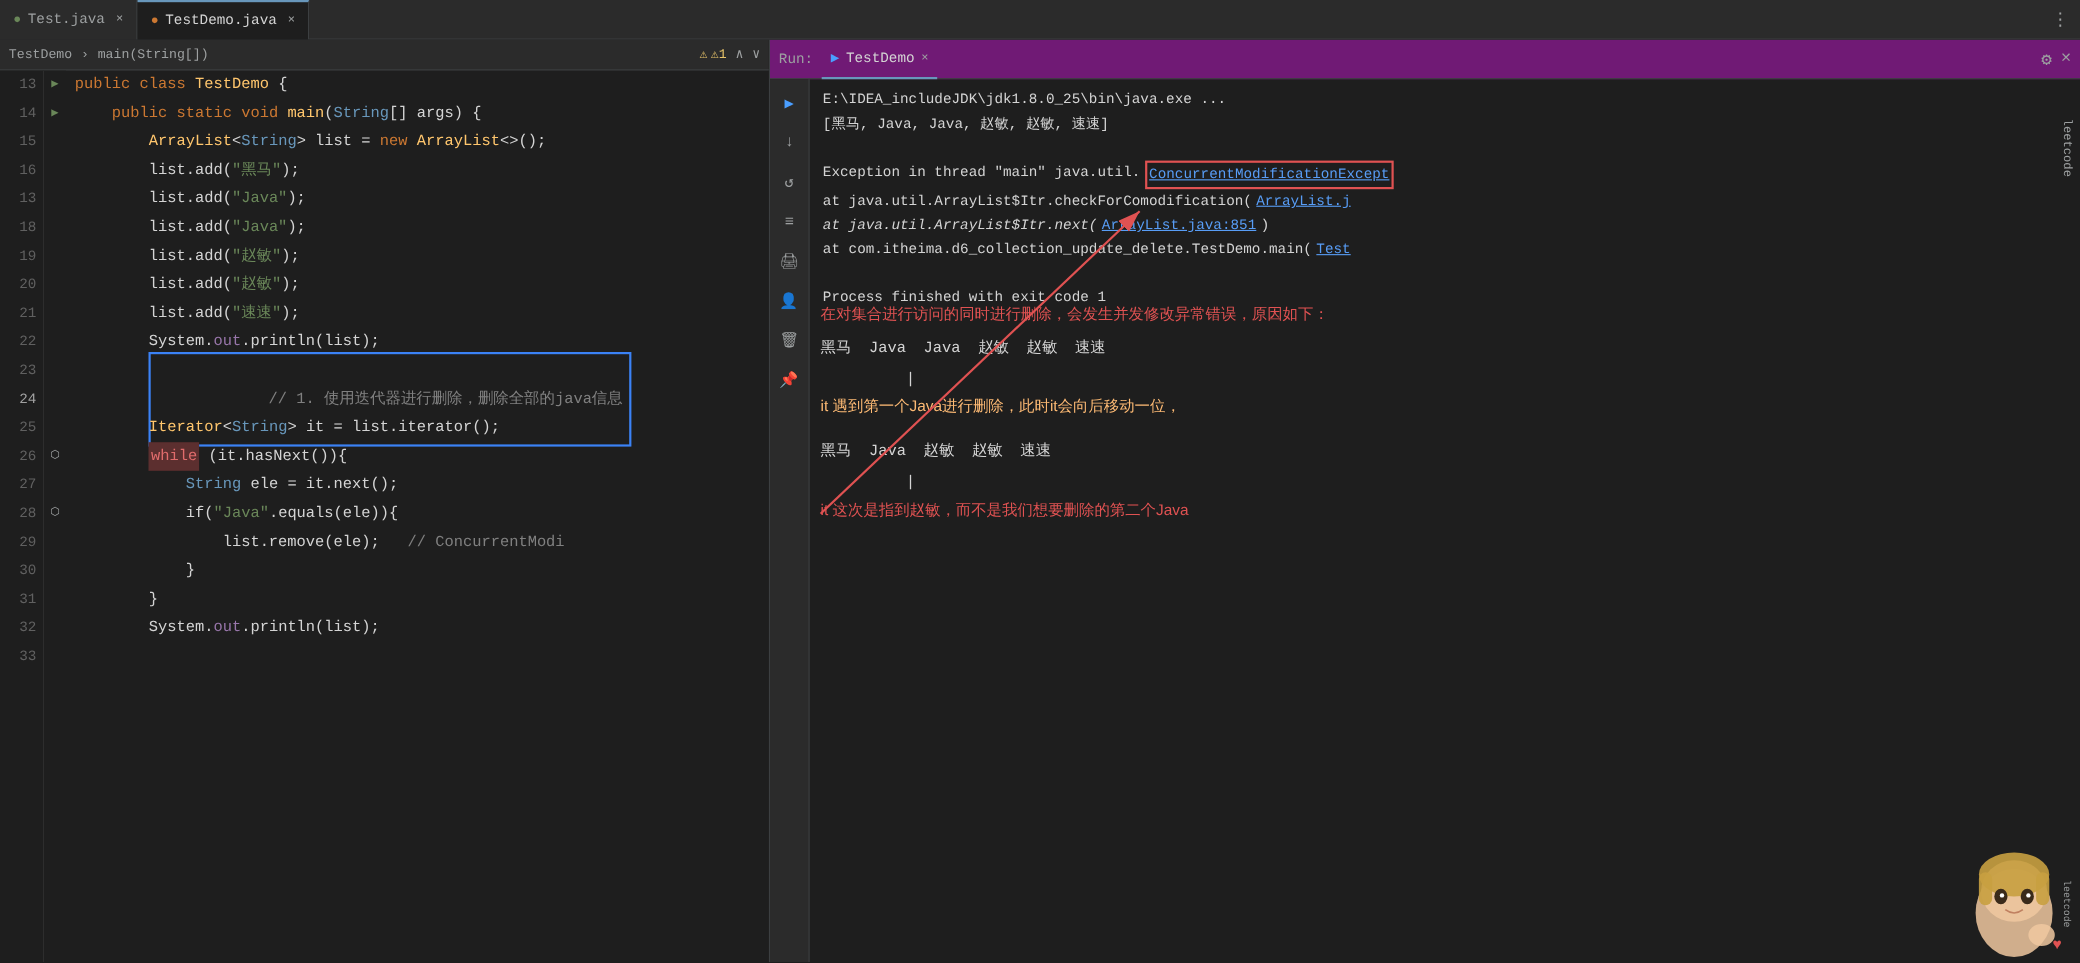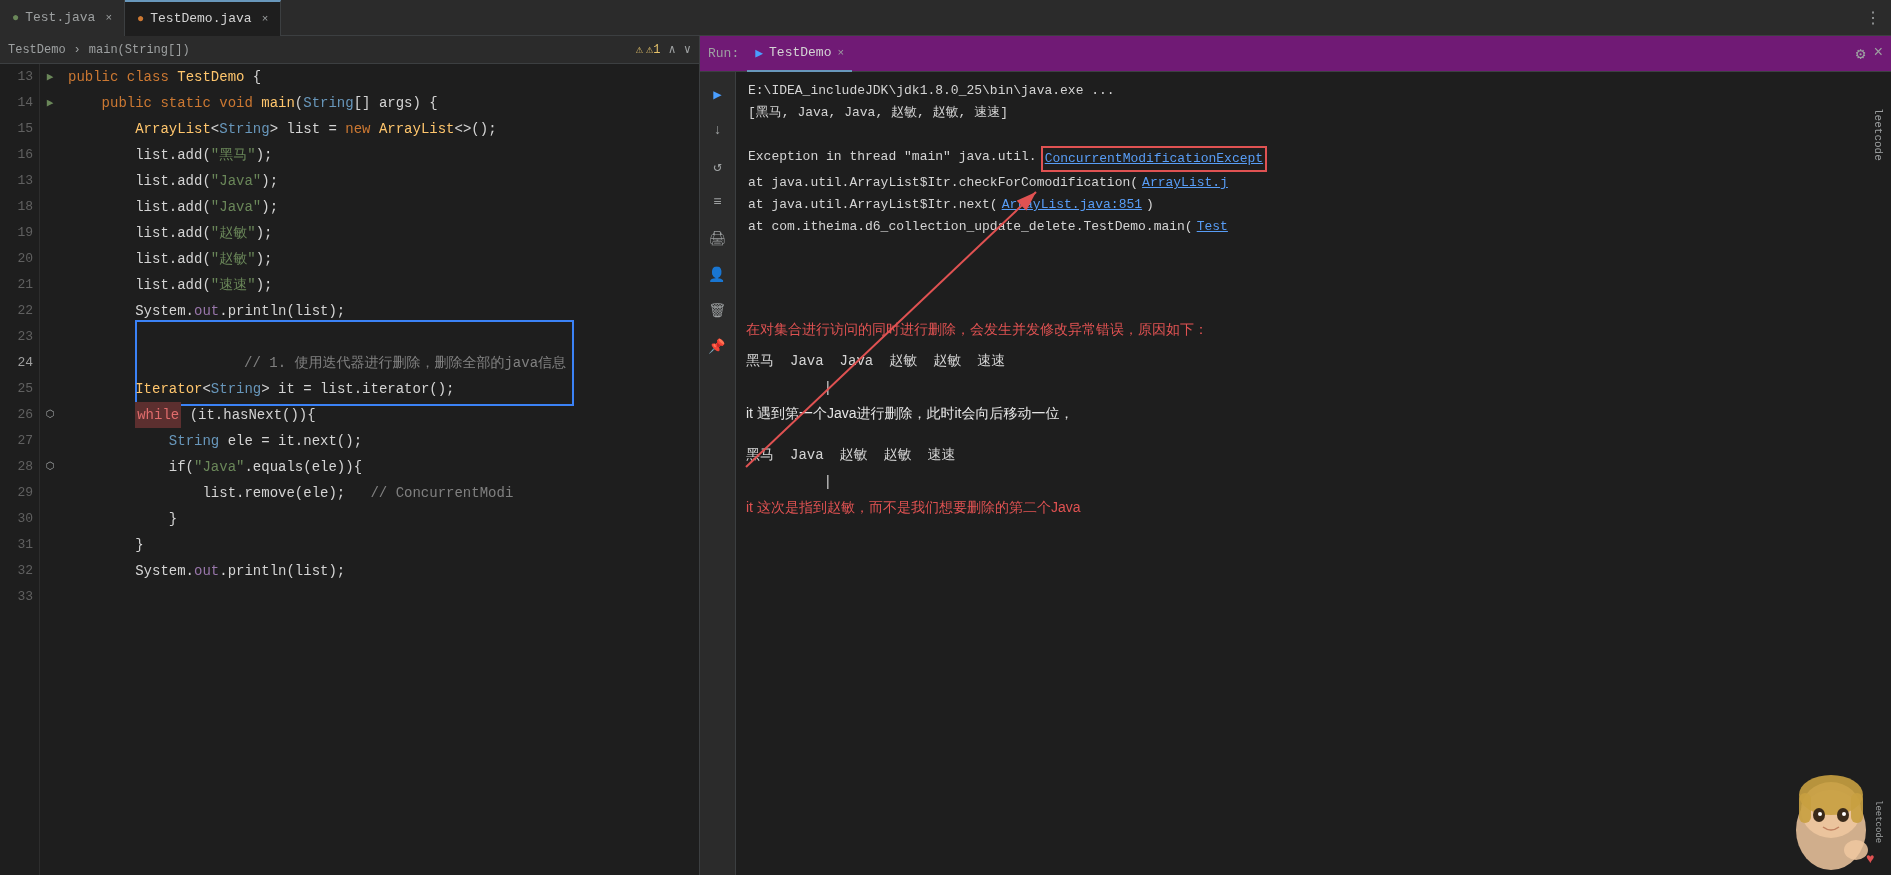--- a/index.html
+++ b/index.html
@@ -530,47 +530,50 @@
         <div class="output-line">&nbsp;</div>
         <div class="output-line">
           <span style="color:#d4d4d4;">Exception in thread "main" java.util.</span>
             <span class="output-link" style="border: 2px solid #e05252; padding: 0 2px;">ConcurrentModificationExcept</span>
         </div>
         <div class="output-line">
           <span style="color:#d4d4d4;">    at java.util.ArrayList$Itr.checkForComodification(</span>
             <span class="output-link">ArrayList.j</span>
         </div>
         <div class="output-line">
-          <span style="color:#d4d4d4;">    at java.util.ArrayList$Itr.next(</span>
+          <span style="color:#d4d4d4;font-style:italic;">    at java.util.ArrayList$Itr.next(</span>
             <span class="output-link">ArrayList.java:851</span>
             <span style="color:#d4d4d4;">)</span>
         </div>
         <div class="output-line">
           <span style="color:#d4d4d4;">    at com.itheima.d6_collection_update_delete.TestDemo.main(</span>
             <span class="output-link">Test</span>
         </div>
         <div class="output-line">&nbsp;</div>
-      </div>
-
-      <div style="position: absolute; top: 200px; left: 10px; right: 16px; font-family: 'Microsoft YaHei', SimHei, sans-serif; font-size: 14px; line-height: 26px; margin-top: 44px;">
+        <div class="output-line">
+          <span style="color:#d4d4d4;">Process finished with exit code 1</span>
+        </div>
+      </div>
+
+      <div style="position: absolute; top: 200px; left: 10px; right: 16px; font-family: 'Microsoft YaHei', SimHei, sans-serif; font-size: 14px; line-height: 26px;">
 
         <div style="color:#e05252;">在对集合进行访问的同时进行删除，会发生并发修改异常错误，原因如下：</div>
 
         <div style="margin-top: 6px; display: flex; gap: 16px; color:#d4d4d4; font-family: 'Courier New', monospace; font-size: 14px;">
           <span>黑马</span>
           <span>Java</span>
           <span>Java</span>
           <span>赵敏</span>
           <span>赵敏</span>
           <span>速速</span>
         </div>
 
         <div style="margin-left: 80px; color:#d4d4d4;">|</div>
 
-        <div style="color:#e5e5e5;">it 遇到第一个Java进行删除，此时it会向后移动一位，</div>
+        <div style="color:#fdba74;">it 遇到第一个Java进行删除，此时it会向后移动一位，</div>
 
         <div style="margin-top: 16px; display: flex; gap: 16px; color:#d4d4d4; font-family: 'Courier New', monospace; font-size: 14px;">
           <span>黑马</span>
           <span>Java</span>
           <span>赵敏</span>
           <span>赵敏</span>
           <span>速速</span>
         </div>
 
         <div style="margin-left: 80px; color:#d4d4d4;">|</div>

